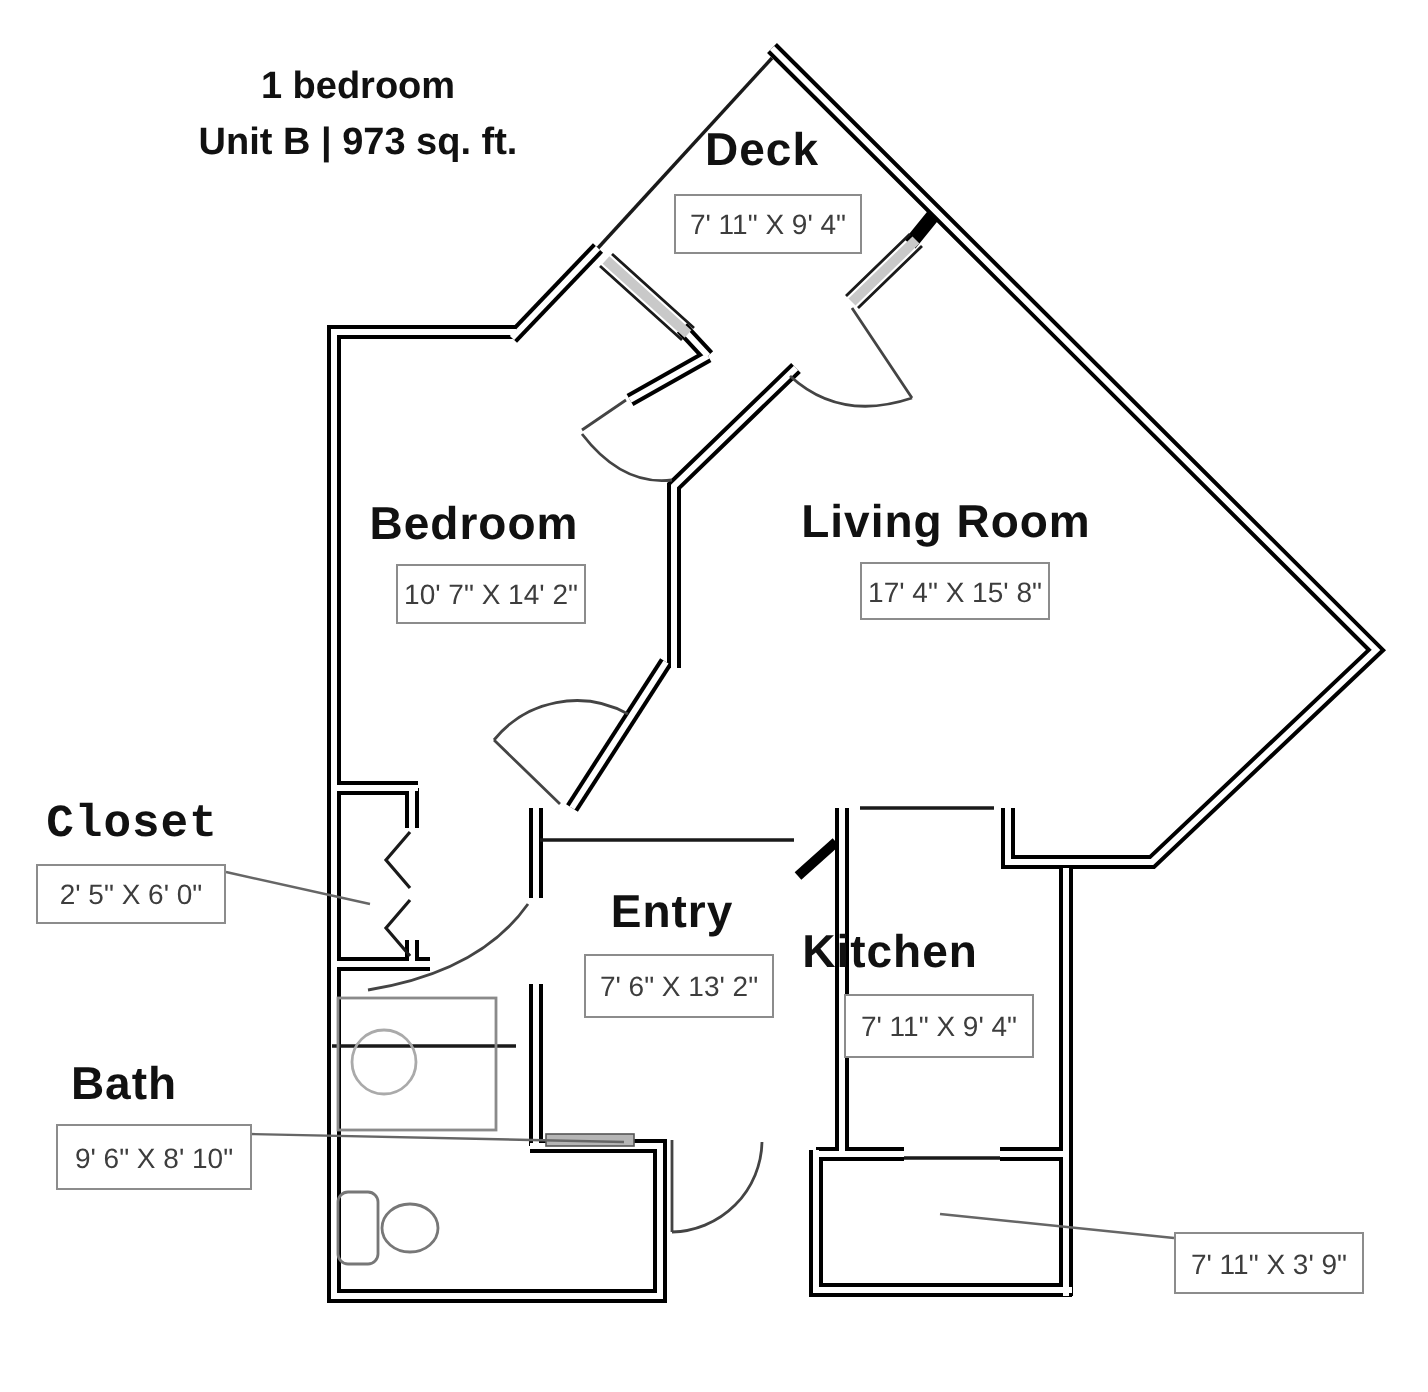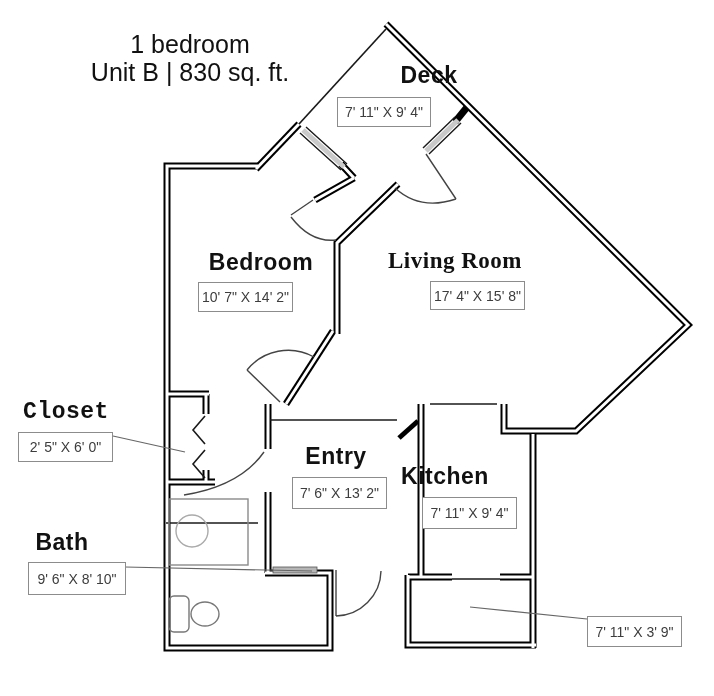--- a/index.html
+++ b/index.html
@@ -2,22 +2,22 @@
 <html><head>
 <meta charset="utf-8">
 <style>
   html,body{margin:0;padding:0;background:#ffffff;}
   .stage{
     position:relative;width:714px;height:696px;background:#ffffff;
     font-family:"Liberation Sans",sans-serif;overflow:hidden;
   }
   svg{position:absolute;left:0;top:0;}
   .title{
-    position:absolute;left:55px;top:30px;width:270px;text-align:center;
-    font-weight:normal;font-size:25px;color:#111;line-height:28px;
+    position:absolute;left:44px;top:30px;width:270px;text-align:center;
+    font-weight:bold;font-size:19px;color:#111;line-height:28px;
   }
   .room-label{
     position:absolute;transform:translate(-50%,-50%);
     font-weight:bold;font-size:23px;color:#111;white-space:nowrap;
     letter-spacing:0.5px;
   }
   .dim-box{
     position:absolute;border:1px solid #8c8c8c;background:#ffffff;
     display:flex;align-items:center;justify-content:center;
     font-size:14px;color:#3d3d3d;white-space:nowrap;box-sizing:border-box;
@@ -94,26 +94,26 @@
 
     <g fill="none" stroke="#666" stroke-width="1.2">
       <path d="M113,436 L185,452"></path>
       <path d="M125,567 L312,571"></path>
       <path d="M470,607 L587,619"></path>
     </g>
   </svg>
 
   <div class="title">
     <div>1 bedroom</div>
-    <div>Unit B | 830 sq. ft.</div>
+    <div>Unit B | 973 sq. ft.</div>
   </div>
 
-  <div class="room-label" style="left:381px;top:75px;margin-left:48px;">Deck</div>
-  <div class="room-label" style="left:261px;top:262px;">Bedroom</div>
-  <div class="room-label" style="left:455px;top:261px;font-family:Liberation Serif, serif;">Living Room</div>
+  <div class="room-label" style="left:381px;top:75px;">Deck</div>
+  <div class="room-label" style="left:237px;top:262px;">Bedroom</div>
+  <div class="room-label" style="left:473px;top:261px;">Living Room</div>
   <div class="room-label" style="left:66px;top:412px;font-family:Liberation Mono, monospace;">Closet</div>
   <div class="room-label" style="left:336px;top:456px;">Entry</div>
   <div class="room-label" style="left:445px;top:476px;">Kitchen</div>
   <div class="room-label" style="left:62px;top:542px;">Bath</div>
 
   <div class="dim-box" style="left:337px;top:97px;width:94px;height:30px;">7' 11" X 9' 4"</div>
   <div class="dim-box" style="left:198px;top:282px;width:95px;height:30px;">10' 7" X 14' 2"</div>
   <div class="dim-box" style="left:430px;top:281px;width:95px;height:29px;">17' 4" X 15' 8"</div>
   <div class="dim-box" style="left:18px;top:432px;width:95px;height:30px;">2' 5" X 6' 0"</div>
   <div class="dim-box" style="left:292px;top:477px;width:95px;height:32px;">7' 6" X 13' 2"</div>

